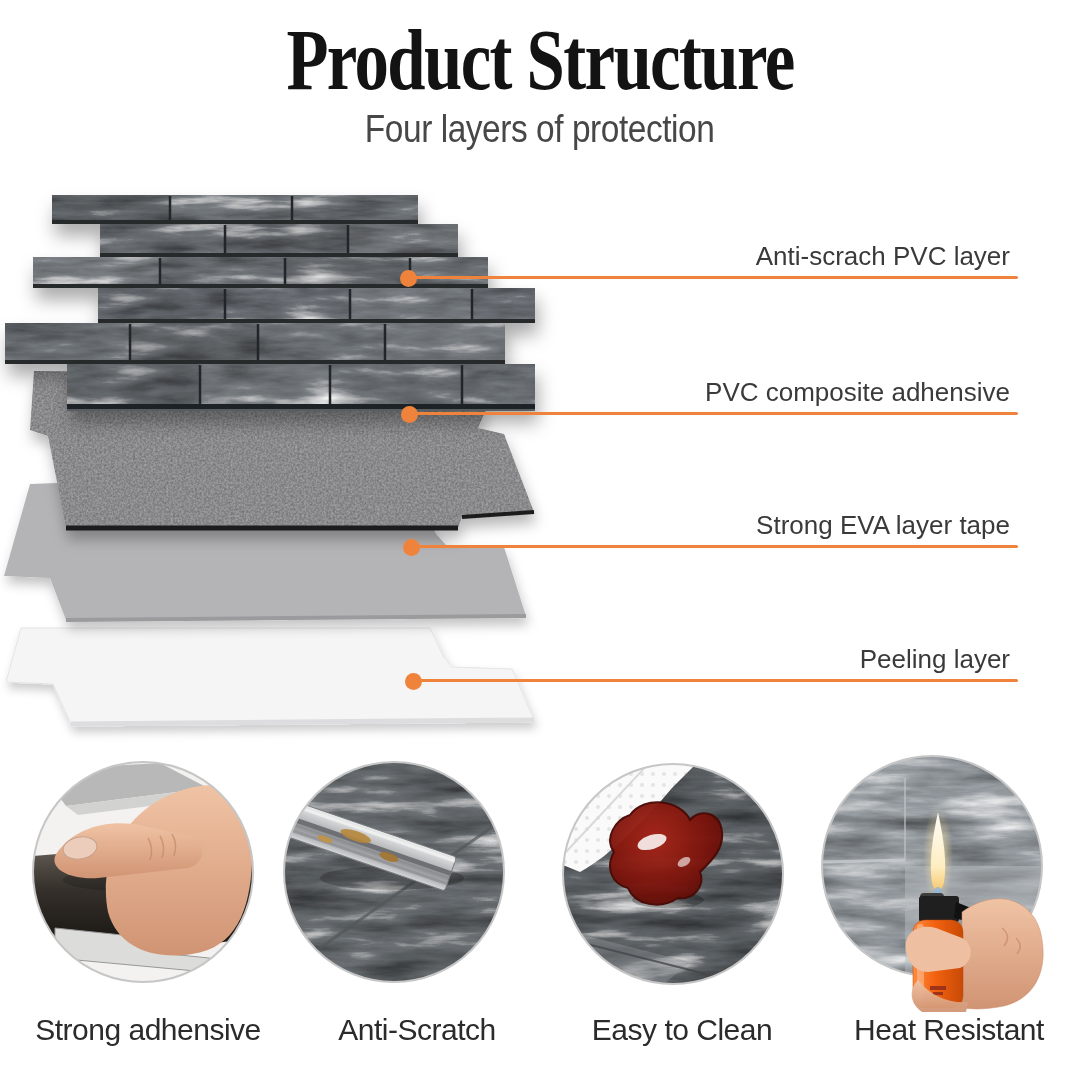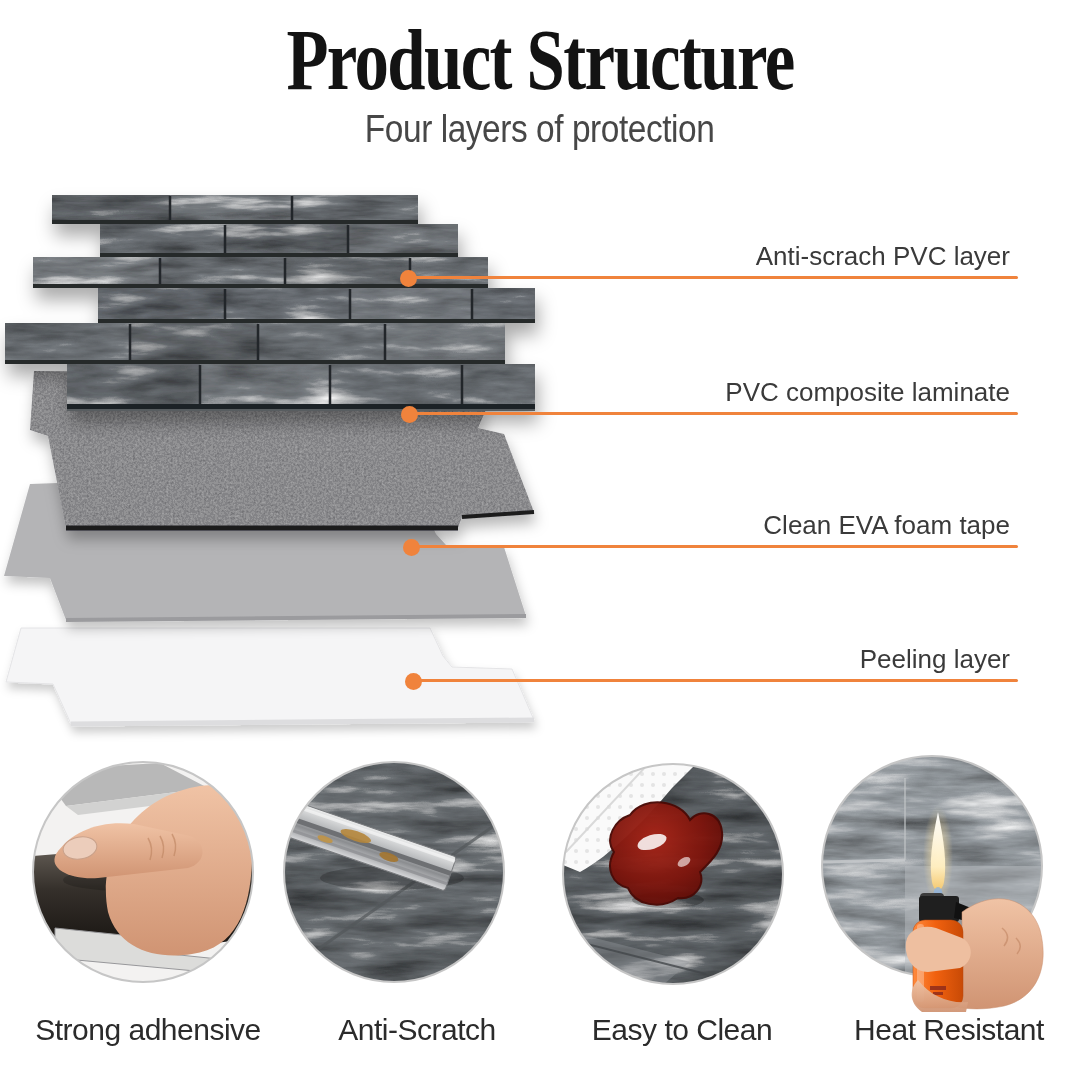--- a/index.html
+++ b/index.html
@@ -258,25 +258,25 @@
     <div class="title">Product Structure</div>
   </div>
   <div class="subtitle-wrap">
     <div class="subtitle">Four layers of protection</div>
   </div>
 
   <div class="callout-label" style="top:241px">Anti-scrach PVC layer</div>
   <div class="callout-line" style="left:408px;top:276px;width:610px"></div>
   <div class="callout-dot" style="left:400px;top:270px"></div>
 
-  <div class="callout-label" style="top:377px">PVC composite laminate</div>
+  <div class="callout-label" style="top:377px">PVC composite adhensive</div>
   <div class="callout-line" style="left:409px;top:412px;width:609px"></div>
   <div class="callout-dot" style="left:401px;top:406px"></div>
 
-  <div class="callout-label" style="top:510px">Clean EVA foam tape</div>
+  <div class="callout-label" style="top:510px">Strong EVA layer tape</div>
   <div class="callout-line" style="left:411px;top:545px;width:607px"></div>
   <div class="callout-dot" style="left:403px;top:539px"></div>
 
   <div class="callout-label" style="top:644px">Peeling layer</div>
   <div class="callout-line" style="left:413px;top:679px;width:605px"></div>
   <div class="callout-dot" style="left:405px;top:673px"></div>
 
   <div class="feature-caption" style="left:-12px">Strong adhensive</div>
   <div class="feature-caption" style="left:522px">Easy to Clean</div>
   <div class="feature-caption" style="left:257px">Anti-Scratch</div>

